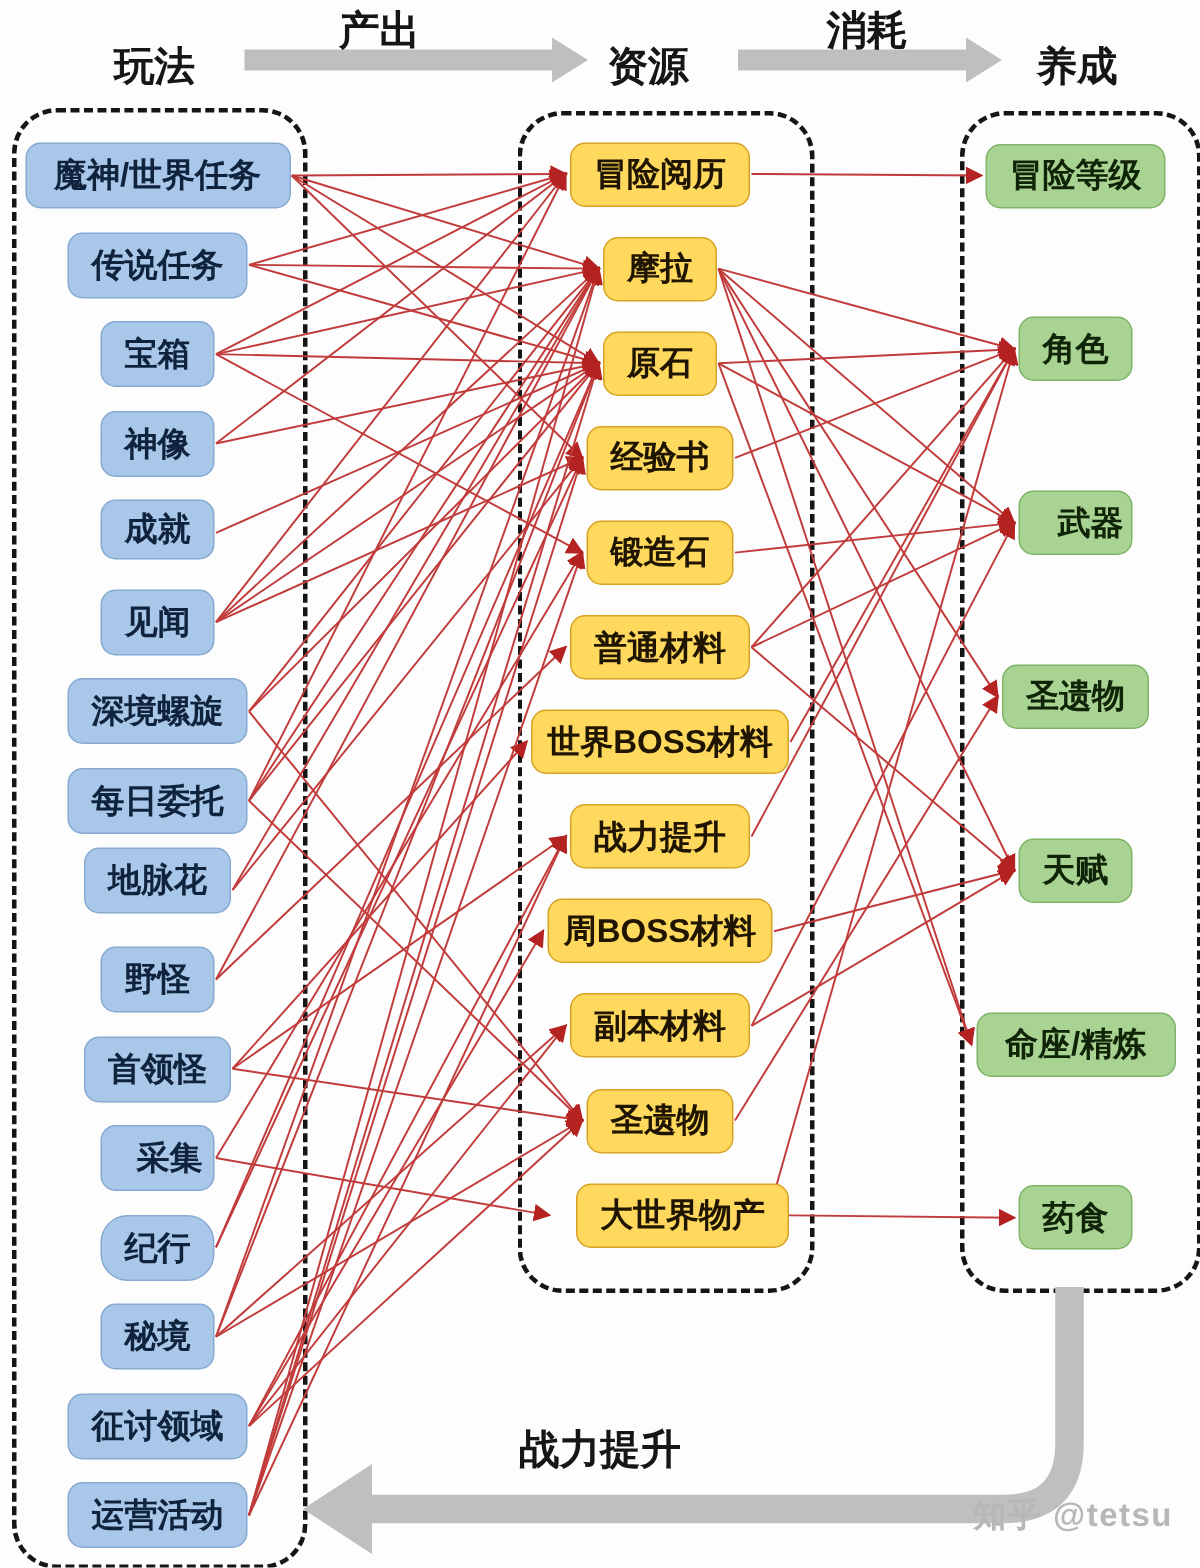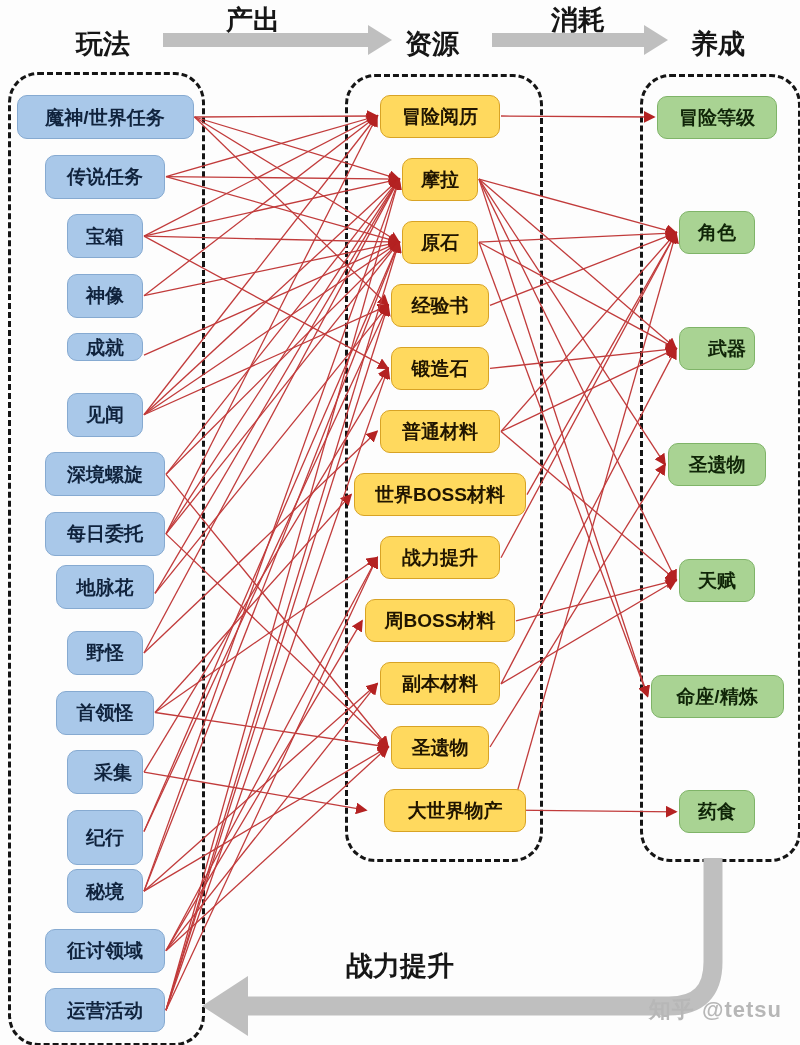--- a/index.html
+++ b/index.html
@@ -13,21 +13,21 @@
   .col-container{
     position:absolute;border:3px dashed #151515;border-radius:30px;
     background:transparent;z-index:1;
   }
   #play-container{left:8px;top:72px;width:191px;height:968px;}
   #res-container{left:345px;top:74px;width:192px;height:782px;}
   #growth-container{left:640px;top:74px;width:155px;height:782px;}
   #edge-canvas{position:absolute;left:0;top:0;z-index:2;}
   .node{
     position:absolute;z-index:5;display:flex;align-items:center;justify-content:center;
-    border-radius:10px;font-weight:600;font-size:19px;line-height:1;
+    border-radius:10px;font-weight:600;font-size:22px;line-height:1;
     letter-spacing:0px;white-space:nowrap;box-sizing:border-box;
   }
   .node.play{background:var(--play-fill);border:1.5px solid var(--play-border);color:#10233d;}
   .node.res{background:var(--res-fill);border:1.5px solid var(--res-border);color:#201500;}
   .node.growth{background:var(--growth-fill);border:1.5px solid var(--growth-border);color:#102508;}
   .hdr-label{
     position:absolute;z-index:6;font-size:27px;font-weight:700;color:#161616;
     transform:translateX(-50%);white-space:nowrap;
   }
   .hdr-sub{font-size:27px;font-weight:700;}
@@ -145,29 +145,29 @@
   </svg>
 
   <div id="watermark">知乎 @tetsu</div>
   <div id="feedback-label">战力提升</div>
 
   <div id="nodes-layer">
       <div class="node play" style="left: 16.5px; top: 95px; width: 177px; height: 44px;">魔神/世界任务</div>
       <div class="node play" style="left: 45px; top: 154.55px; width: 120px; height: 44px;">传说任务</div>
       <div class="node play" style="left: 67px; top: 214.1px; width: 76px; height: 44px;">宝箱</div>
       <div class="node play" style="left: 67px; top: 273.65px; width: 76px; height: 44px;">神像</div>
-      <div class="node play" style="left: 67px; top: 333.2px; width: 76px; height: 28px;">成就</div>
+      <div class="node play" style="left: 67px; top: 333.2px; width: 76px; height: 40px;">成就</div>
       <div class="node play" style="left: 67px; top: 392.75px; width: 76px; height: 44px;">见闻</div>
       <div class="node play" style="left: 45px; top: 452.3px; width: 120px; height: 44px;">深境螺旋</div>
       <div class="node play" style="left: 45px; top: 511.85px; width: 120px; height: 44px;">每日委托</div>
       <div class="node play" style="left: 56px; top: 565px; width: 98px; height: 44px;">地脉花</div>
       <div class="node play" style="left: 67px; top: 630.95px; width: 76px; height: 44px;">野怪</div>
       <div class="node play" style="left: 56px; top: 690.5px; width: 98px; height: 44px;">首领怪</div>
       <div class="node play" style="left: 67px; top: 750.05px; width: 76px; height: 44px; padding-left: 16px;">采集</div>
-      <div class="node play" style="left: 67px; top: 809.6px; width: 76px; height: 55px;">纪行</div>
+      <div class="node play" style="left: 67px; top: 809.6px; width: 76px; height: 44px; border-radius: 18px;">纪行</div>
       <div class="node play" style="left: 67px; top: 869.15px; width: 76px; height: 44px;">秘境</div>
       <div class="node play" style="left: 45px; top: 928.7px; width: 120px; height: 44px;">征讨领域</div>
       <div class="node play" style="left: 45px; top: 988.25px; width: 120px; height: 44px;">运营活动</div>
       <div class="node res" style="left: 380px; top: 94.5px; width: 120px; height: 43px;">冒险阅历</div>
       <div class="node res" style="left: 402px; top: 157.6px; width: 76px; height: 43px;">摩拉</div>
       <div class="node res" style="left: 402px; top: 220.7px; width: 76px; height: 43px;">原石</div>
       <div class="node res" style="left: 391px; top: 283.8px; width: 98px; height: 43px;">经验书</div>
       <div class="node res" style="left: 391px; top: 346.9px; width: 98px; height: 43px;">锻造石</div>
       <div class="node res" style="left: 380px; top: 410px; width: 120px; height: 43px;">普通材料</div>
       <div class="node res" style="left: 354px; top: 473.1px; width: 172px; height: 43px;">世界BOSS材料</div>

